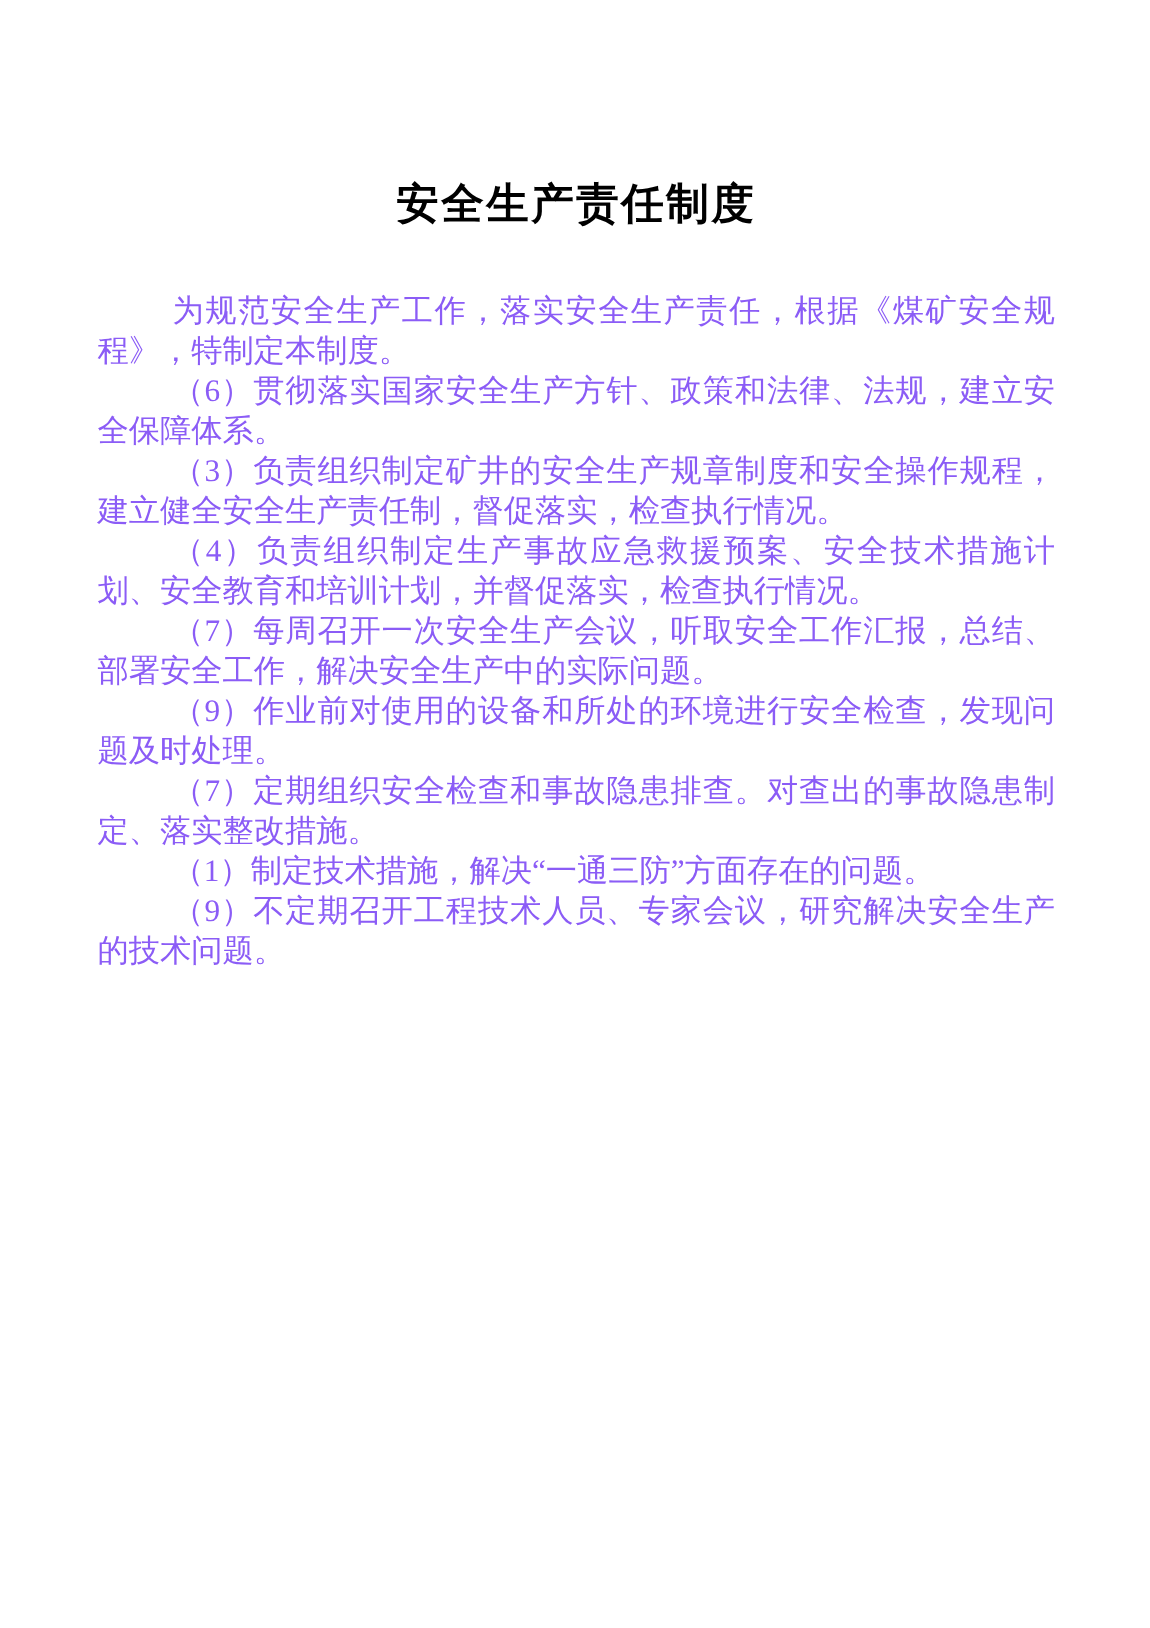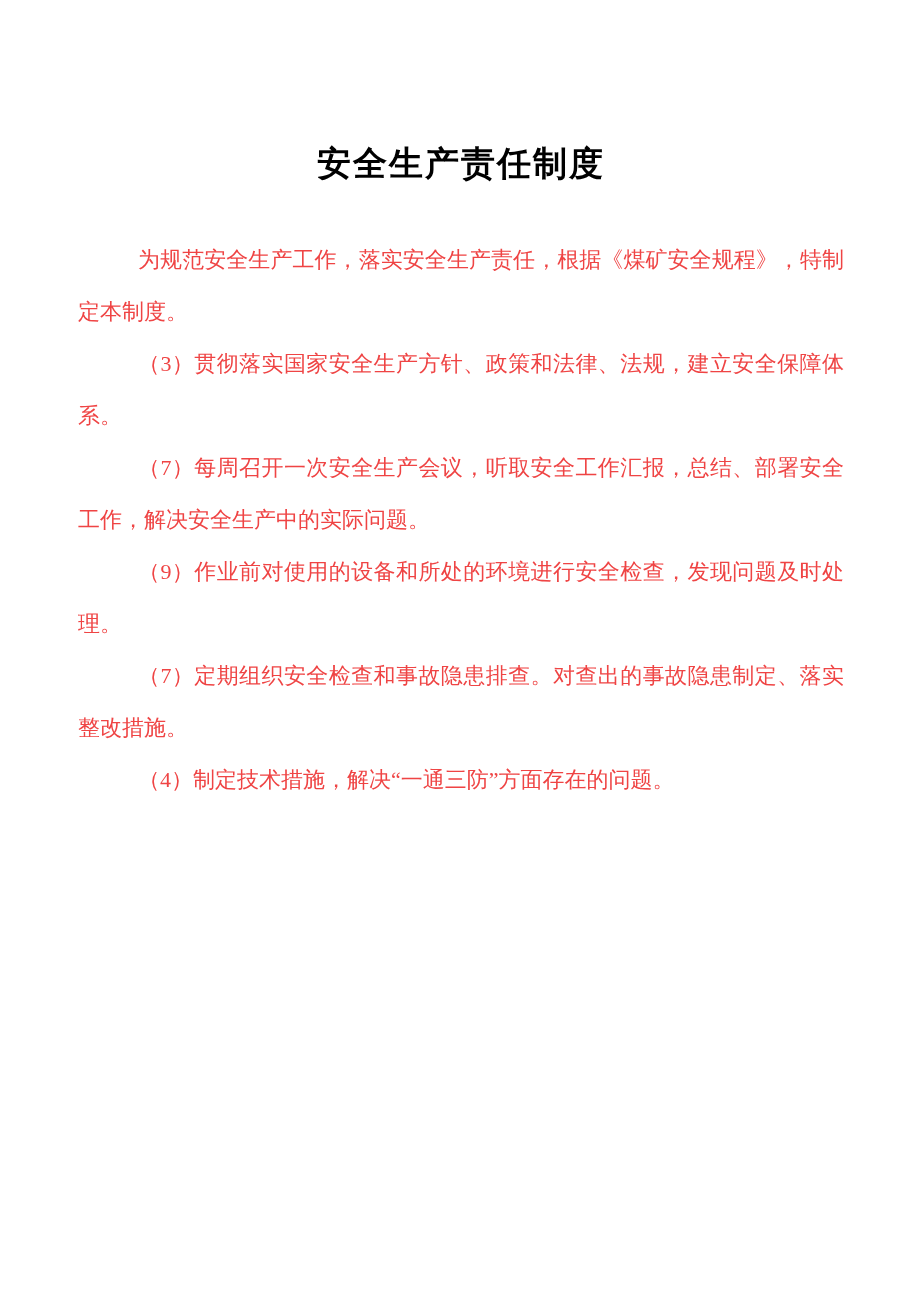--- a/index.html
+++ b/index.html
@@ -26,36 +26,39 @@
       text-align: center;
       font-family: "Liberation Sans", "DejaVu Sans", sans-serif;
       font-weight: bold;
       font-size: 34px;
       line-height: 1;
       letter-spacing: 2px;
       color: #000000;
     }
     .doc-body p {
       margin: 0;
-      font-size: 22px;
-      line-height: 52px;
+      font-size: 25px;
+      line-height: 32px;
       text-align: justify;
       text-justify: inter-character;
       text-indent: 60px;
-      color: #ef4444;
+      color: #8b5cf6;
       word-break: break-all;
     }
   </style>
 </head>
 <body>
 
 <div class="page">
   <h1 class="doc-title">安全生产责任制度</h1>
 
   <div class="doc-body">
     <p>为规范安全生产工作，落实安全生产责任，根据《煤矿安全规程》，特制定本制度。</p>
-    <p>（3）贯彻落实国家安全生产方针、政策和法律、法规，建立安全保障体系。</p>
+    <p>（6）贯彻落实国家安全生产方针、政策和法律、法规，建立安全保障体系。</p>
+    <p>（3）负责组织制定矿井的安全生产规章制度和安全操作规程，建立健全安全生产责任制，督促落实，检查执行情况。</p>
+    <p>（4）负责组织制定生产事故应急救援预案、安全技术措施计划、安全教育和培训计划，并督促落实，检查执行情况。</p>
     <p>（7）每周召开一次安全生产会议，听取安全工作汇报，总结、部署安全工作，解决安全生产中的实际问题。</p>
     <p>（9）作业前对使用的设备和所处的环境进行安全检查，发现问题及时处理。</p>
     <p>（7）定期组织安全检查和事故隐患排查。对查出的事故隐患制定、落实整改措施。</p>
-    <p>（4）制定技术措施，解决“一通三防”方面存在的问题。</p>
+    <p>（1）制定技术措施，解决“一通三防”方面存在的问题。</p>
+    <p>（9）不定期召开工程技术人员、专家会议，研究解决安全生产的技术问题。</p>
   </div>
 </div>
 
 </body></html>

